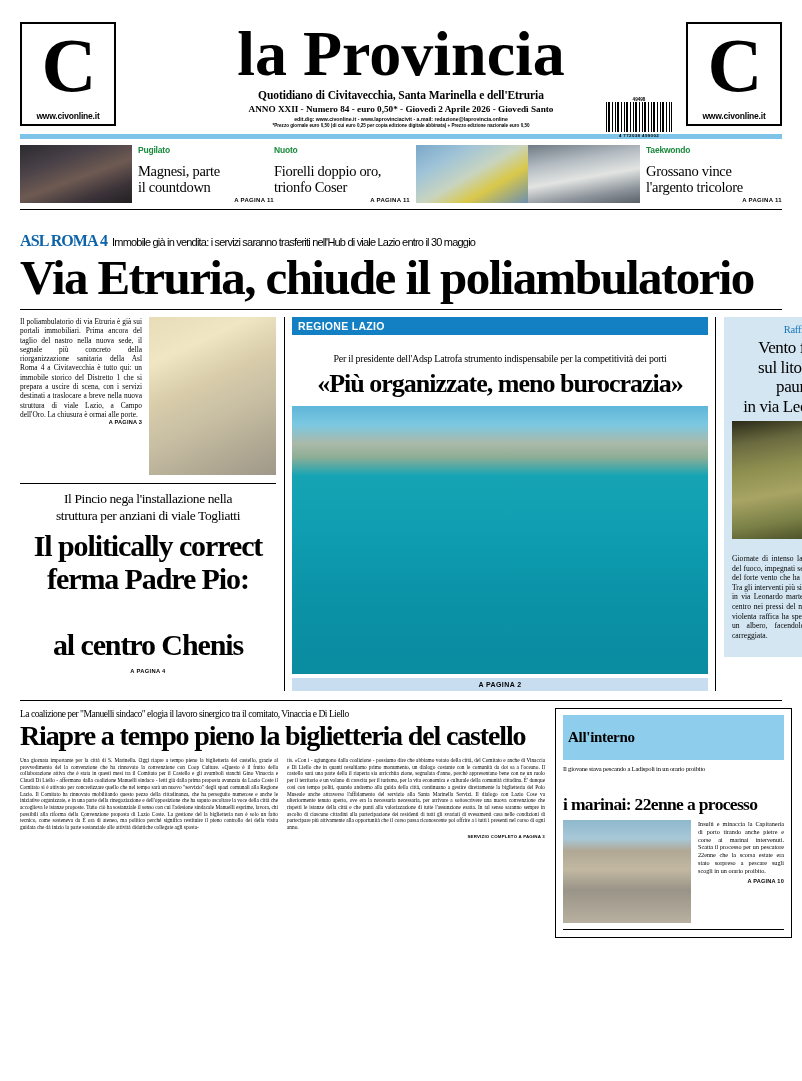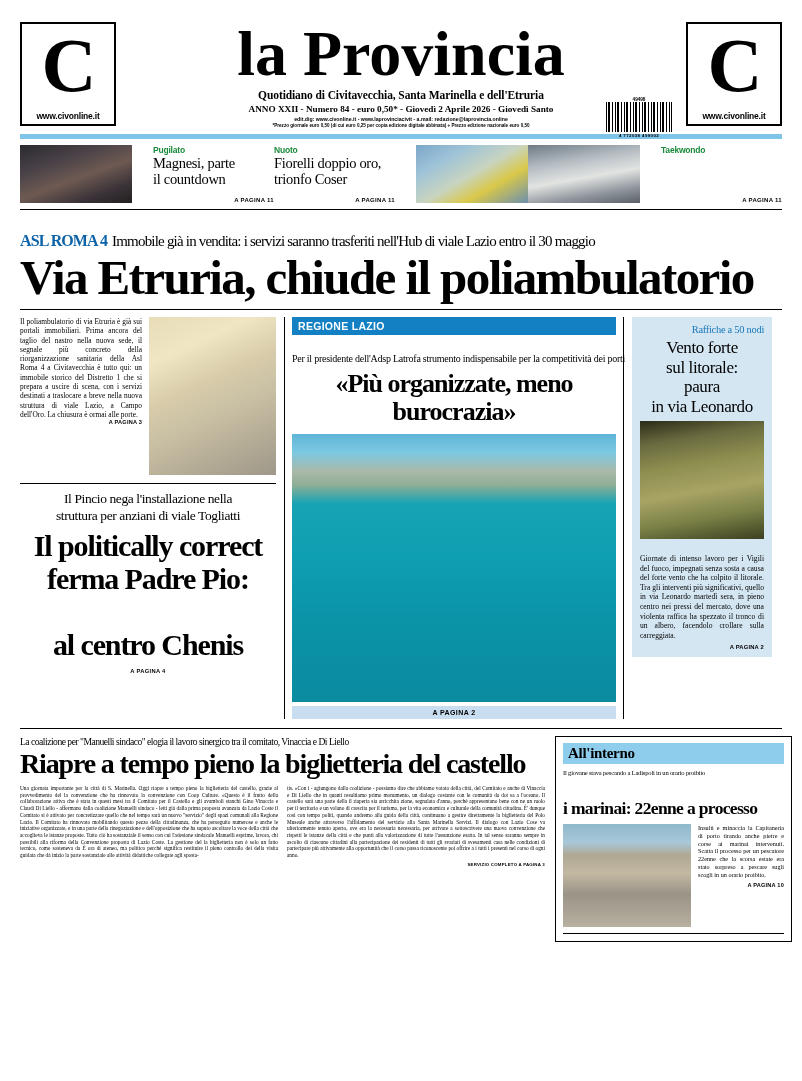--- a/index.html
+++ b/index.html
@@ -44,30 +44,30 @@
     background: repeating-linear-gradient(to right, #000 0 1px, #fff 1px 2px, #000 2px 4px, #fff 4px 5.5px, #000 5.5px 6.5px, #fff 6.5px 9px);
   }
   .barcode-num { font-family: "Liberation Sans", sans-serif; font-size: 4.4px; font-weight: 700; margin-top: 1px; letter-spacing: 0.4px; }
   .barcode-top { font-family: "Liberation Sans", sans-serif; font-size: 4.6px; font-weight: 700; }
 
   
   .blue-rule { height: 5px; background: #7ec4e8; margin: 4px 0 6px 0; }
 
   
   .sport-strip { display: flex; gap: 0; height: 58px; }
-  .sport-item { display: flex; flex: 1; gap: 21px; }
+  .sport-item { display: flex; flex: 1; gap: 6px; }
   .sport-photo { width: 112px; height: 58px; flex: none; overflow: hidden; position: relative; }
   .sport-text { flex: 1; display: flex; flex-direction: column; justify-content: flex-start; }
   .sport-kicker {
     font-family: "Liberation Sans", sans-serif; font-size: 8.5px; font-weight: 700;
     color: #1a8a3c; letter-spacing: -0.2px;
   }
   .sport-head {
     font-family: "Liberation Serif", serif; font-size: 14.5px; font-weight: 400;
-    line-height: 15.5px; letter-spacing: -0.3px; margin-top: 1px;
+    line-height: 15.5px; letter-spacing: -0.3px; margin-top: 9px;
   }
   .sport-page { font-family: "Liberation Sans", sans-serif; font-size: 6px; font-weight: 700; text-align: right; margin-top: auto; letter-spacing: 0.3px; }
 
   
   .ph-boxing { background: linear-gradient(160deg,#2a2a2e 0%,#4a4248 30%,#6e5a52 55%,#3a3238 80%,#22201f 100%); }
   .ph-swim { background: linear-gradient(150deg,#7aa7c8 0%,#9ec3d8 25%,#c8d4c0 50%,#d9c84a 70%,#6c8fae 100%); }
   .ph-taekw { background: linear-gradient(170deg,#6e7a84 0%,#b4bcc2 30%,#e2e4e2 55%,#8c939a 80%,#5a6066 100%); }
   .ph-build { background: linear-gradient(155deg,#e8dcb8 0%,#f0e6c4 22%,#d8ccaa 42%,#c8bfa4 60%,#b6ad96 78%,#9e988a 100%); }
   .ph-port {
     background:
@@ -76,32 +76,32 @@
   .ph-tree { background: linear-gradient(170deg,#2a2a18 0%,#6a6a40 18%,#8e9050 38%,#a8a464 58%,#7a8046 78%,#3c4020 100%); }
   .ph-coast { background: linear-gradient(180deg,#8fb8cc 0%,#a8c8d8 18%,#b0a894 30%,#c2b8a2 48%,#9a9488 68%,#b8b0a0 100%); }
 
   
   .asl-band { border-top: 1.5px solid #000; border-bottom: 0; margin-top: 6px; padding-top: 22px; }
   .asl-kicker-row { display: flex; align-items: baseline; gap: 5px; white-space: nowrap; }
   .asl-tag {
     font-family: "Liberation Serif", serif; font-weight: 700; font-size: 16px;
     color: #0d63a8; letter-spacing: -0.9px;
   }
-  .asl-kicker { font-family: Liberation Serif, serif; font-size: 15px; font-weight: 400; letter-spacing: -0.8px; }
+  .asl-kicker { font-family: Liberation Sans, sans-serif; font-size: 11px; font-weight: 400; letter-spacing: -0.8px; }
   .main-head {
     font-family: "Liberation Serif", serif; font-weight: 700;
     font-size: 49px; line-height: 50px; letter-spacing: -1.6px;
     margin-top: 3px; white-space: nowrap;
   }
   .rule-thin { border-top: 1px solid #000; margin-top: 6px; }
 
   
   .main-cols { display: flex; gap: 8px; margin-top: 7px; }
   .col-left { width: 256px; flex: none; }
-  .col-center { width: 340px; flex: none; border-left: 1px solid #000; border-right: 1px solid #000; padding: 0 7px; }
+  .col-center { width: 432px; flex: none; border-left: 1px solid #000; border-right: 1px solid #000; padding: 0 7px; }
   .col-right { width: 140px; flex: none; }
 
   .lead-row { display: flex; gap: 7px; }
   .lead-text {
     font-family: "Liberation Serif", serif; font-size: 7.4px; line-height: 9.3px;
     text-align: justify; width: 122px;
   }
   .lead-page { font-family: "Liberation Sans", sans-serif; font-size: 5.6px; font-weight: 700; text-align: right; letter-spacing: 0.2px; }
   .lead-photo { width: 127px; height: 158px; }
 
@@ -172,21 +172,21 @@
   .castle-body { display: flex; gap: 9px; margin-top: 6px; }
   .castle-body p {
     font-family: "Liberation Serif", serif; font-size: 5.3px; line-height: 6.7px;
     text-align: justify; flex: 1;
   }
   .byline { font-family: "Liberation Sans", sans-serif; font-size: 4.4px; font-weight: 700; text-align: right; margin-top: 3px; letter-spacing: 0.2px; }
 
   .interno-bar {
     background: #8ecdeb;
     font-family: "Liberation Serif", serif; font-weight: 700; font-size: 15px;
-    padding: 2px 5px; letter-spacing: -0.3px;
+    padding: 14px 5px; letter-spacing: -0.3px;
   }
   .interno-kicker {
     font-family: "Liberation Serif", serif; font-size: 6.6px; margin-top: 5px;
     letter-spacing: -0.2px; white-space: nowrap;
   }
   .interno-head {
     font-family: "Liberation Serif", serif; font-weight: 700; font-size: 17.5px;
     line-height: 19.5px; margin-top: 3px; letter-spacing: -0.65px;
   }
   .interno-body { display: flex; gap: 7px; margin-top: 6px; }
@@ -254,20 +254,24 @@
         </div>
         <div class="sport-page">A PAGINA 11</div>
       </div>
       <div class="sport-photo ph-swim"></div>
     </div>
 
     <div class="sport-item">
       <div class="sport-photo ph-taekw"></div>
       <div class="sport-text">
         <div class="sport-kicker">Taekwondo</div>
+        <div class="sport-head">
+          <span>Grossano vince</span><br>
+          <span>l'argento tricolore</span>
+        </div>
         <div class="sport-page">A PAGINA 11</div>
       </div>
     </div>
 
   </div>
 
   <div class="asl-band">
     <div class="asl-kicker-row">
       <span class="asl-tag">ASL ROMA 4</span>
       <span class="asl-kicker">Immobile già in vendita: i servizi saranno trasferiti nell'Hub di viale Lazio entro il 30 maggio</span>

